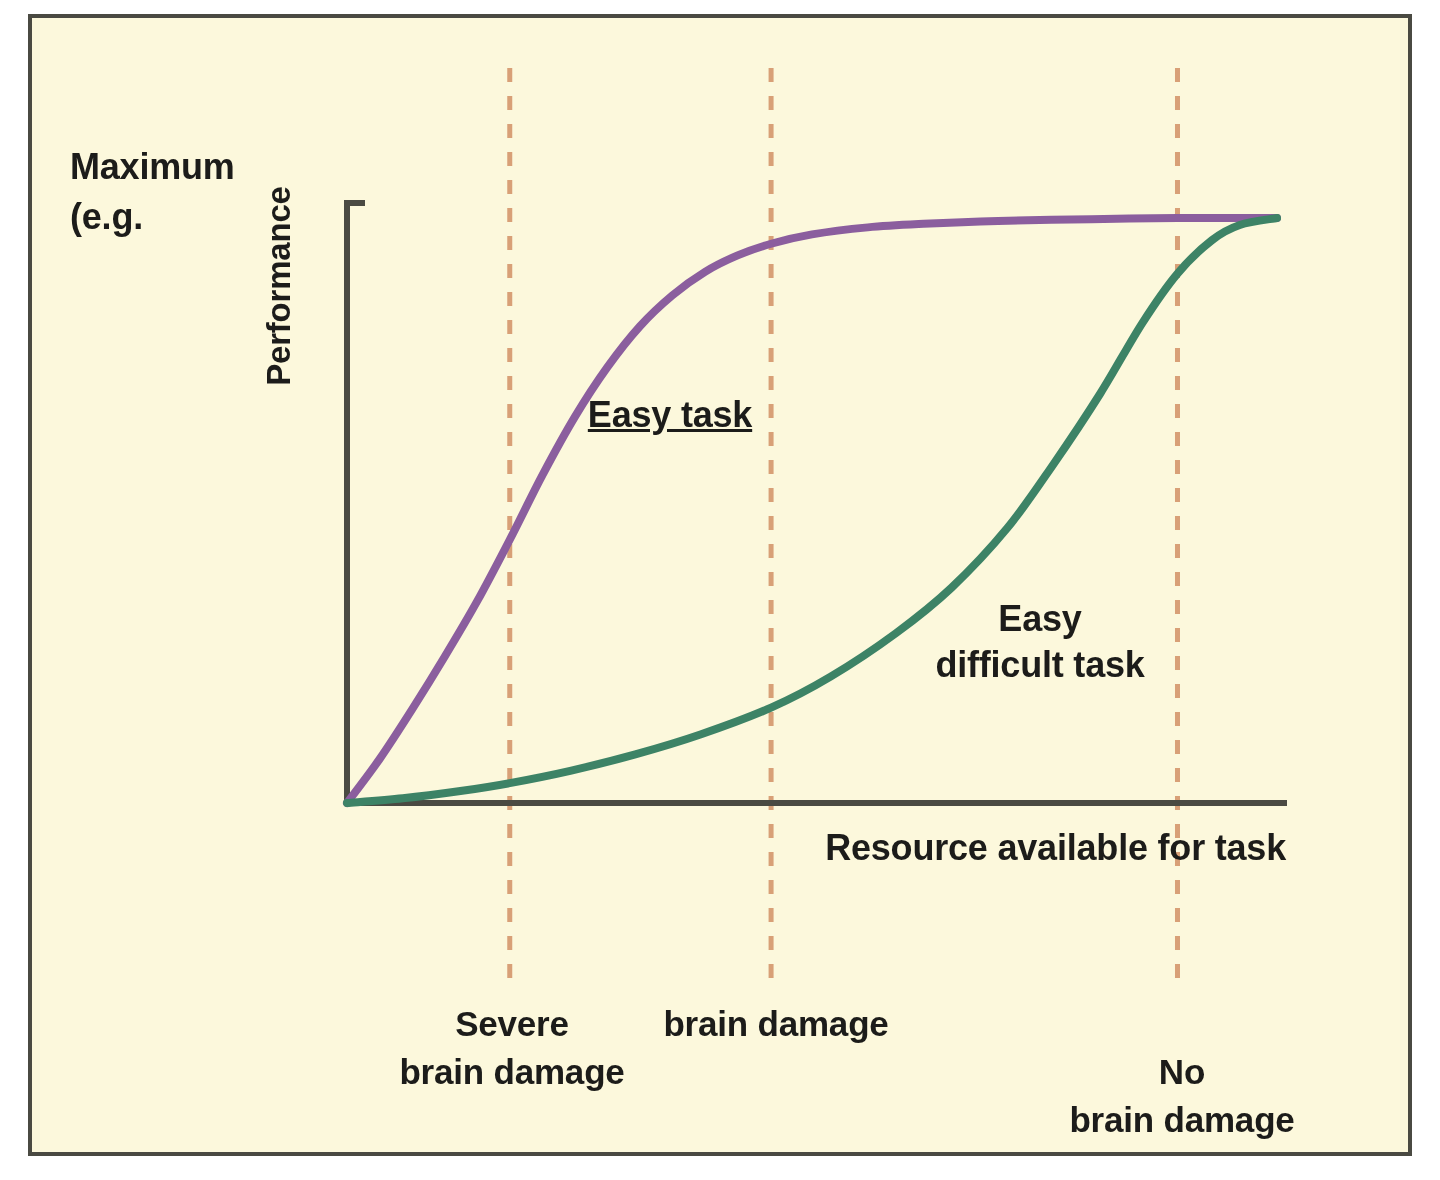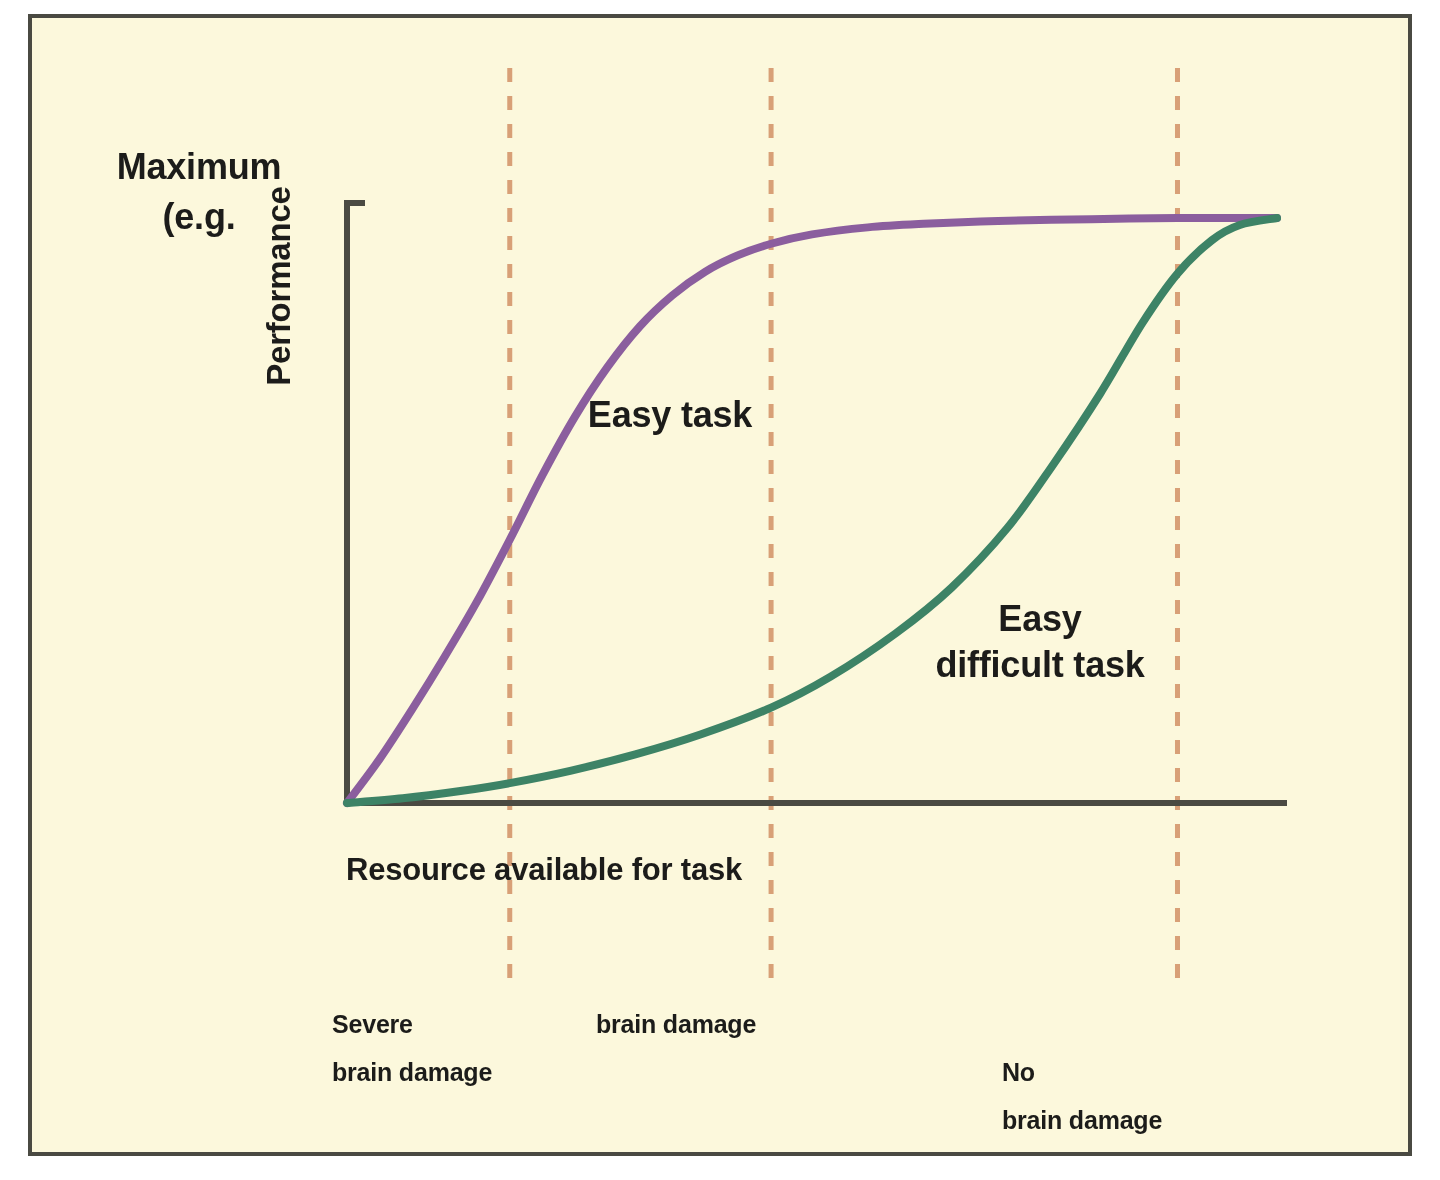--- a/index.html
+++ b/index.html
@@ -46,40 +46,40 @@
     transform: rotate(-90deg);
     transform-origin: 44px 44px;
     text-align: center;
     line-height: 44px;
   }
   #y-max-label {
     font-size: 36px;
     left: 70px;
     top: 142px;
     width: 258px;
-    text-align: center;
+    text-align: left;
     line-height: 50px;
   }
   #x-axis-title {
-    font-size: 31px;
+    font-size: 36px;
     left: 346px;
-    top: 852px;
+    top: 827px;
     width: 940px;
-    text-align: left;
+    text-align: right;
   }
   .series-label {
     font-size: 36px;
     text-align: center;
     line-height: 46px;
   }
-  #label-easy-task { left: 500px; top: 392px; width: 340px; }
+  #label-easy-task { left: 500px; top: 392px; width: 340px; text-decoration: underline; }
   #label-more-difficult-task { left: 860px; top: 596px; width: 360px; }
   .tick-label {
-    font-size: 25px;
-    text-align: left;
+    font-size: 35px;
+    text-align: center;
     line-height: 48px;
   }
   #tick-label-0 { left: 332px; top: 1000px; width: 360px; }
   #tick-label-1 { left: 596px; top: 1000px; width: 360px; }
   #tick-label-2 { left: 1002px; top: 1000px; width: 360px; margin-top: 48px; }
 </style>
 </head>
 <body>
 
 <div id="figure-frame"></div>

